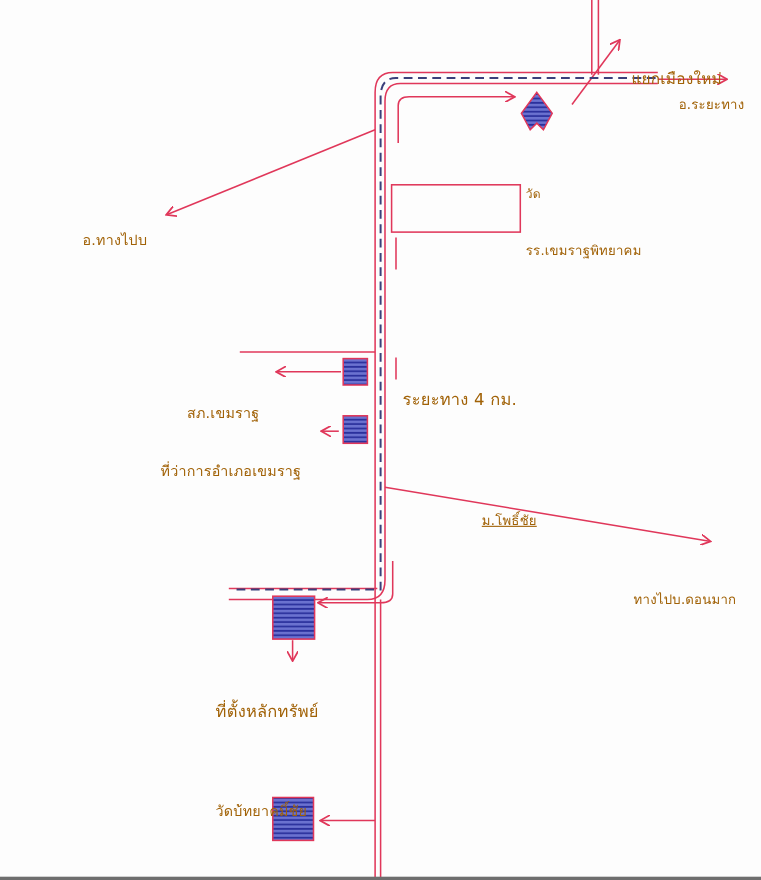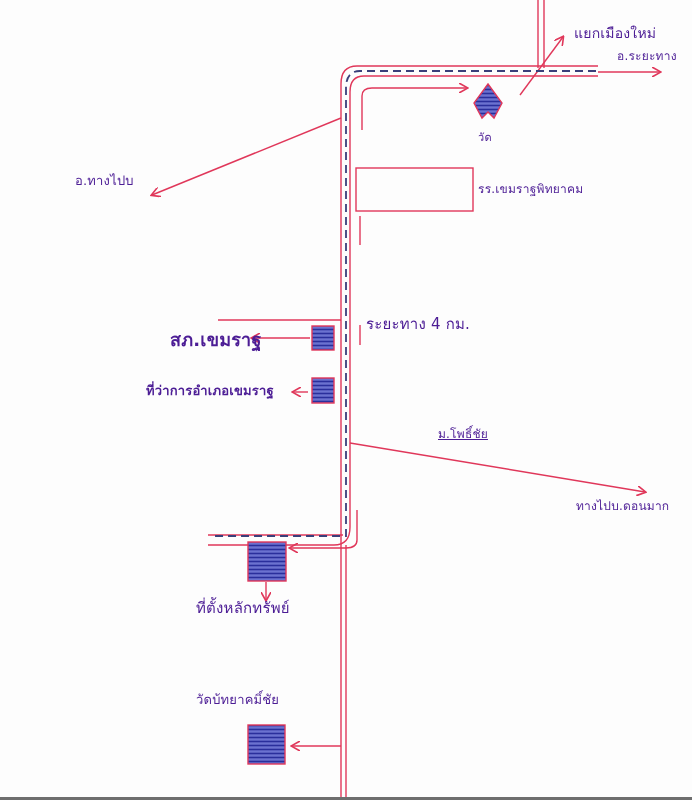--- a/index.html
+++ b/index.html
@@ -1,20 +1,20 @@
 <!DOCTYPE html>
 <html><head>
 <meta charset="utf-8">
 <style>
   html, body { margin:0; padding:0; background:#ffffff; }
   #canvas { position:relative; width:692px; height:800px; overflow:hidden; background:#fdfdfd; }
   #map-svg { position:absolute; left:0; top:0; width:692px; height:800px; }
   .lbl {
-    position:absolute; color:#4c1d95; font-family:"DejaVu Sans", sans-serif;
-    font-size:13px; white-space:nowrap; line-height:1; letter-spacing:0.2px;
+    position:absolute; color:#a16207; font-family:"DejaVu Sans", sans-serif;
+    font-size:13px; white-space:nowrap; line-height:1; letter-spacing:0.2px;margin-top:39px;
   }
   .bottom-bar { position:absolute; left:0; top:797px; width:692px; height:3px; background:#6e6e6e; }
 </style>
 </head>
 <body>
 
 <div id="canvas">
 
   <svg id="map-svg" viewBox="0 0 692 800" xmlns="http://www.w3.org/2000/svg">
     <defs>
@@ -96,21 +96,21 @@
       <rect x="248" y="725" width="37" height="39" fill="url(#hatch)" stroke="#e0375a" stroke-width="1.4"></rect>
     </g>
   </svg>
 
   <div class="lbl" style="left:574px; top:26px; font-size:14px;">แยกเมืองใหม่</div>
   <div class="lbl" style="left:617px; top:50px; font-size:12px;">อ.ระยะทาง</div>
   <div class="lbl" style="left:478px; top:132px; font-size:11px;">วัด</div>
   <div class="lbl" style="left:75px; top:174px; font-size:13px;">อ.ทางไปบ</div>
   <div class="lbl" style="left:478px; top:183px; font-size:12px;">รร.เขมราฐพิทยาคม</div>
   <div class="lbl" style="left:366px; top:317px; font-size:15px;">ระยะทาง 4 กม.</div>
-  <div class="lbl" style="left:170px; top:331px; font-size:18px;font-weight:bold;">สภ.เขมราฐ</div>
-  <div class="lbl" style="left:146px; top:384px; font-size:13px;font-weight:bold;">ที่ว่าการอำเภอเขมราฐ</div>
+  <div class="lbl" style="left:170px; top:331px; font-size:13px;">สภ.เขมราฐ</div>
+  <div class="lbl" style="left:146px; top:384px; font-size:13px;">ที่ว่าการอำเภอเขมราฐ</div>
   <div class="lbl" style="left:438px; top:428px; font-size:12px;text-decoration:underline;">ม.โพธิ์ชัย</div>
   <div class="lbl" style="left:576px; top:500px; font-size:12px;">ทางไปบ.ดอนมาก</div>
   <div class="lbl" style="left:196px; top:601px; font-size:15px;text-align:center;">ที่ตั้งหลักทรัพย์</div>
   <div class="lbl" style="left:196px; top:693px; font-size:13px;">วัดบ้ทยาคมิ์ชัย</div>
 
   <div class="bottom-bar"></div>
 </div>
 
 </body></html>

